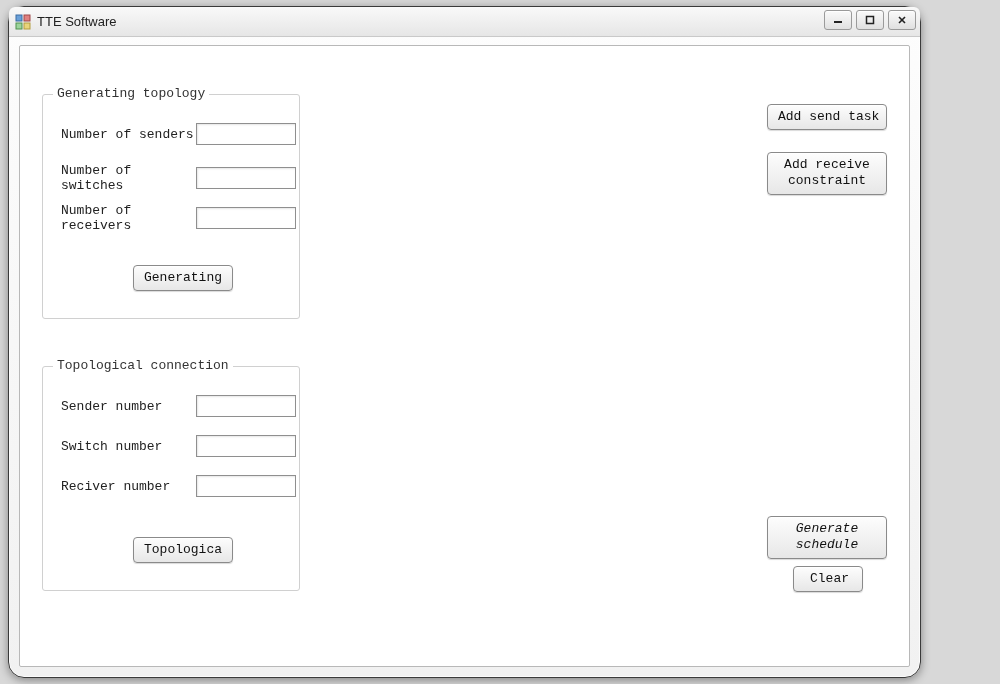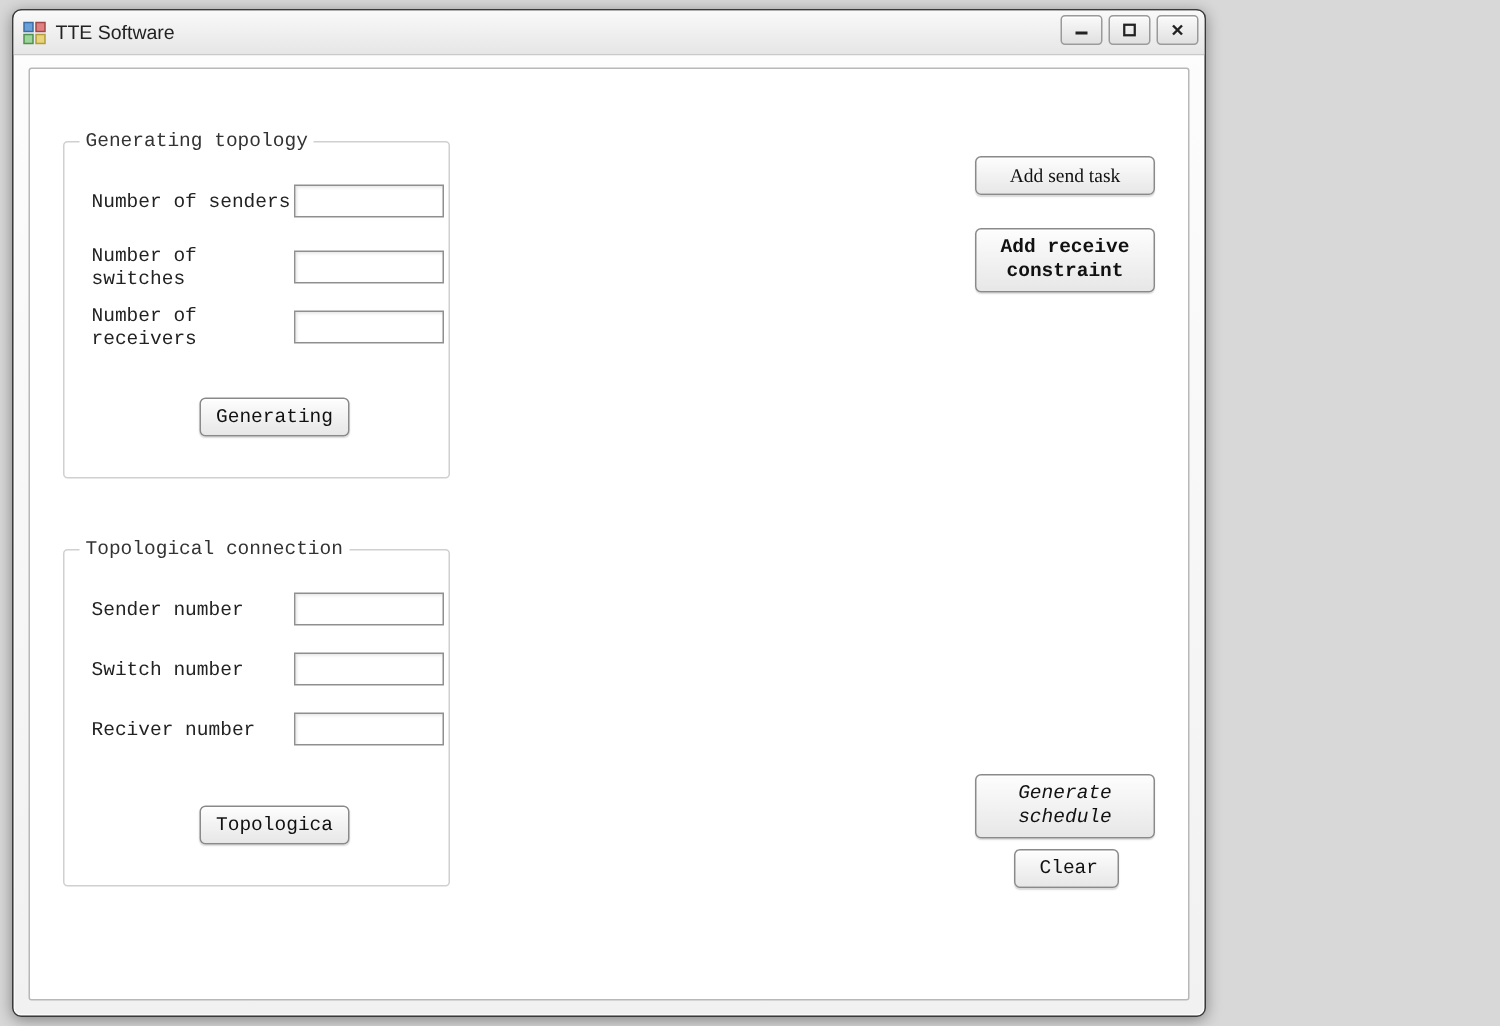--- a/index.html
+++ b/index.html
@@ -8,25 +8,25 @@
     font-family: "Segoe UI", Tahoma, sans-serif;
     background: #d8d8d8;
     width: 1000px;
     height: 684px;
     overflow: hidden;
   }
   .window {
     position: absolute;
     left: 8px;
     top: 6px;
-    width: 796px;
+    width: 913px;
     height: 672px;
     background: linear-gradient(#fdfdfd, #f1f1f1);
     border: 1px solid #3a3a3a;
-    border-radius: 6px;
+    border-radius: 16px;
     box-shadow: 0 2px 10px rgba(0,0,0,0.4), inset 0 0 0 1px rgba(255,255,255,0.7);
   }
   .titlebar {
     height: 30px;
     background: linear-gradient(#f9f9f9,#e6e6e6);
     border-top-left-radius: 6px;
     border-top-right-radius: 6px;
     border-bottom: 1px solid #c9c9c9;
     display: flex;
     align-items: center;
@@ -198,21 +198,21 @@
         <input class="fld" value="" style="">
       </div>
       <div class="row" style="left:18px; top:108px;">
         <span class="lbl">Number of receivers</span>
         <input class="fld" value="" style="">
       </div>
 
       <button class="btn small" style="position:absolute; left:90px; top:170px;">Generating</button>
     </div>
 
-    <button class="btn side-btn" style="top:58px;font-family:Liberation Serif, serif;">Add send task</button>
-    <button class="btn side-btn" style="top:106px;font-weight:bold;">Add receive
+    <button class="btn side-btn" style="top:58px;">Add send task</button>
+    <button class="btn side-btn" style="top:106px;">Add receive
 constraint</button>
     <button class="btn side-btn" style="top:470px;font-style:italic;">Generate
 schedule</button>
     <button class="btn side-btn" style="top:520px; width:70px; right:46px;padding-left:13px;">Clear</button>
 
   </div>
 </div>
 
 </body></html>

